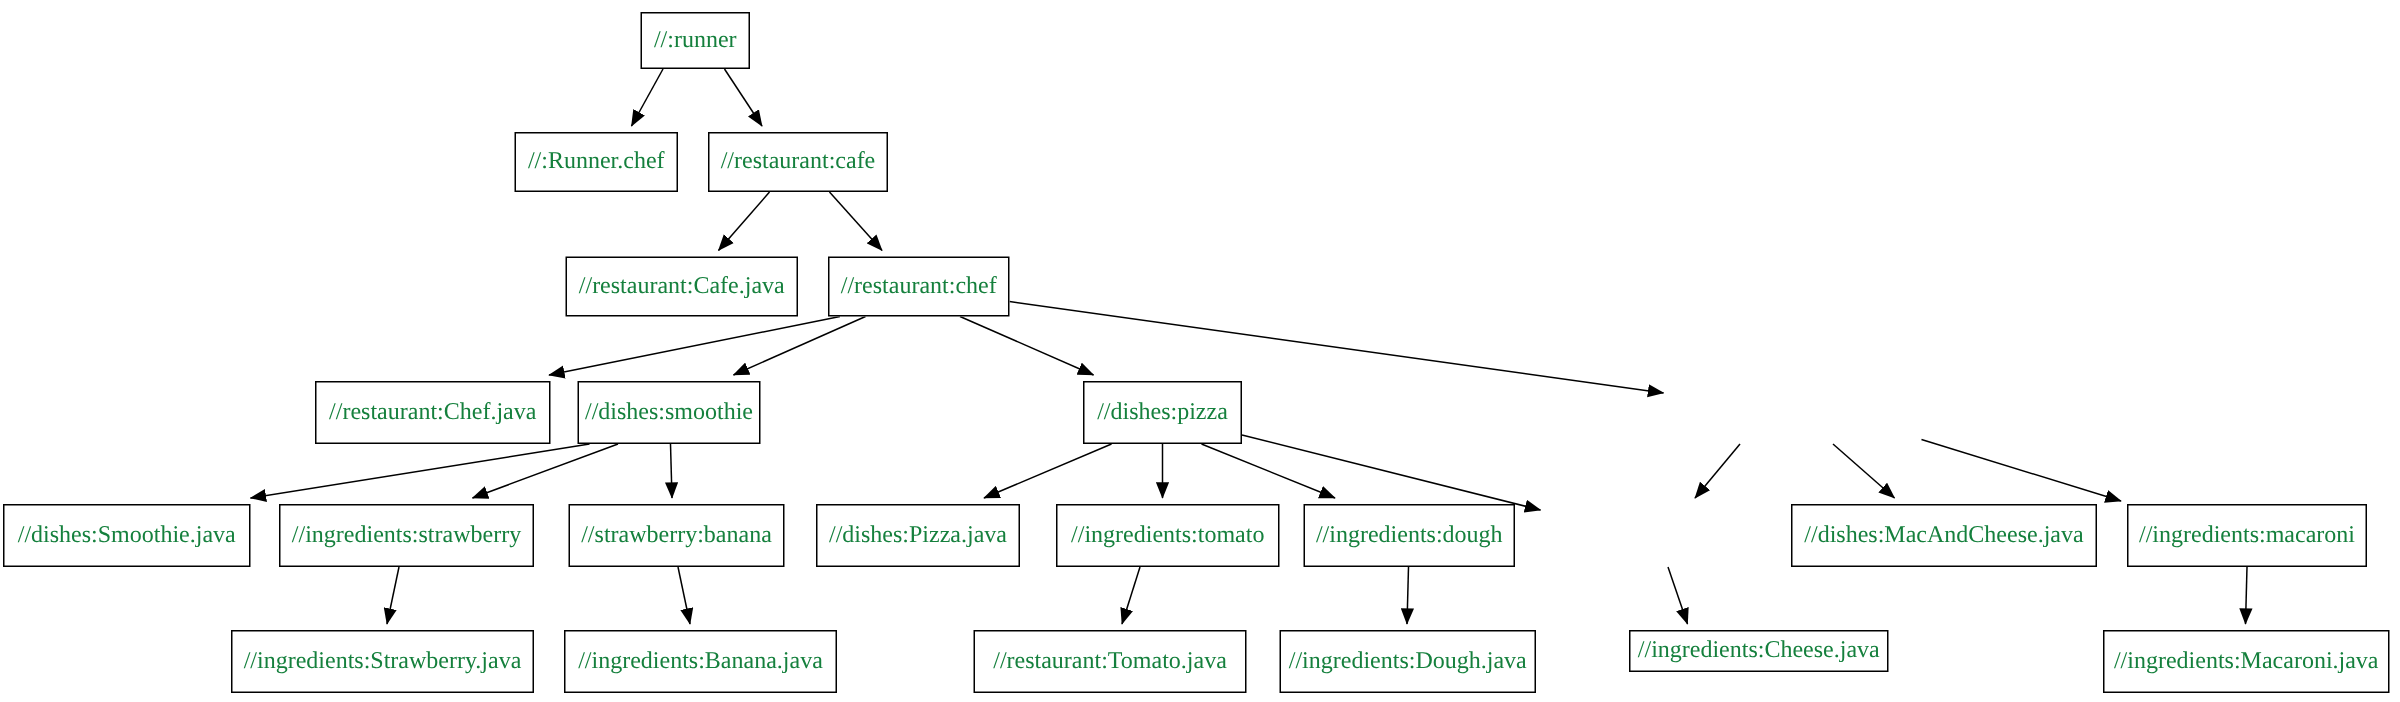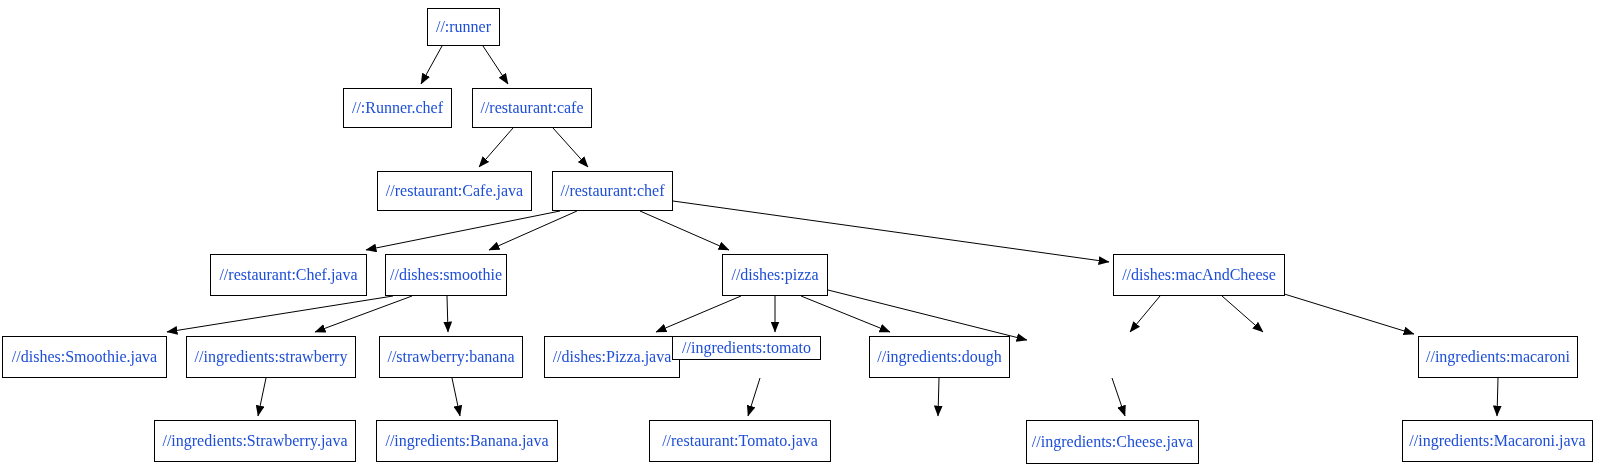--- a/index.html
+++ b/index.html
@@ -19,21 +19,21 @@
   .node {
     position: absolute;
     box-sizing: border-box;
     background: #ffffff;
     border: 1px solid #000000;
     display: flex;
     align-items: center;
     justify-content: center;
     white-space: nowrap;
     font-size: 16px;
-    color: #1d4ed8;
+    color: #15803d;
     z-index: 1;
     text-align: right;
   }
 </style>
 </head>
 <body>
 
 <div class="canvas">
 
   <svg class="edges" viewBox="0 0 1600 468" xmlns="http://www.w3.org/2000/svg">
@@ -69,27 +69,28 @@
   </svg>
 
   <div class="node" style="left:427px;top:8px;width:73px;height:38px">//:runner</div>
   <div class="node" style="left:343px;top:88px;width:109px;height:40px">//:Runner.chef</div>
   <div class="node" style="left:472px;top:88px;width:120px;height:40px">//restaurant:cafe</div>
   <div class="node" style="left:377px;top:171px;width:155px;height:40px">//restaurant:Cafe.java</div>
   <div class="node" style="left:552px;top:171px;width:121px;height:40px">//restaurant:chef</div>
   <div class="node" style="left:210px;top:254px;width:157px;height:42px">//restaurant:Chef.java</div>
   <div class="node" style="left:385px;top:254px;width:122px;height:42px">//dishes:smoothie</div>
   <div class="node" style="left:722px;top:254px;width:106px;height:42px">//dishes:pizza</div>
-  <div class="node" style="left:1113px;top:254px;width:172px;height:42px">//dishes:macAndCheese</div>
   <div class="node" style="left:2px;top:336px;width:165px;height:42px">//dishes:Smoothie.java</div>
   <div class="node" style="left:186px;top:336px;width:170px;height:42px">//ingredients:strawberry</div>
   <div class="node" style="left:379px;top:336px;width:144px;height:42px">//strawberry:banana</div>
   <div class="node" style="left:544px;top:336px;width:136px;height:42px">//dishes:Pizza.java</div>
-  <div class="node" style="left:672px;top:336px;width:149px;height:24px">//ingredients:tomato</div>
+  <div class="node" style="left:704px;top:336px;width:149px;height:42px">//ingredients:tomato</div>
   <div class="node" style="left:869px;top:336px;width:141px;height:42px">//ingredients:dough</div>
+  <div class="node" style="left:1194px;top:336px;width:204px;height:42px">//dishes:MacAndCheese.java</div>
   <div class="node" style="left:1418px;top:336px;width:160px;height:42px">//ingredients:macaroni</div>
   <div class="node" style="left:154px;top:420px;width:202px;height:42px">//ingredients:Strawberry.java</div>
   <div class="node" style="left:376px;top:420px;width:182px;height:42px">//ingredients:Banana.java</div>
   <div class="node" style="left:649px;top:420px;width:182px;height:42px">//restaurant:Tomato.java</div>
-  <div class="node" style="left:1026px;top:420px;width:173px;height:44px">//ingredients:Cheese.java</div>
+  <div class="node" style="left:853px;top:420px;width:171px;height:42px">//ingredients:Dough.java</div>
+  <div class="node" style="left:1086px;top:420px;width:173px;height:28px">//ingredients:Cheese.java</div>
   <div class="node" style="left:1402px;top:420px;width:191px;height:42px">//ingredients:Macaroni.java</div>
 
 </div>
 
 </body></html>

